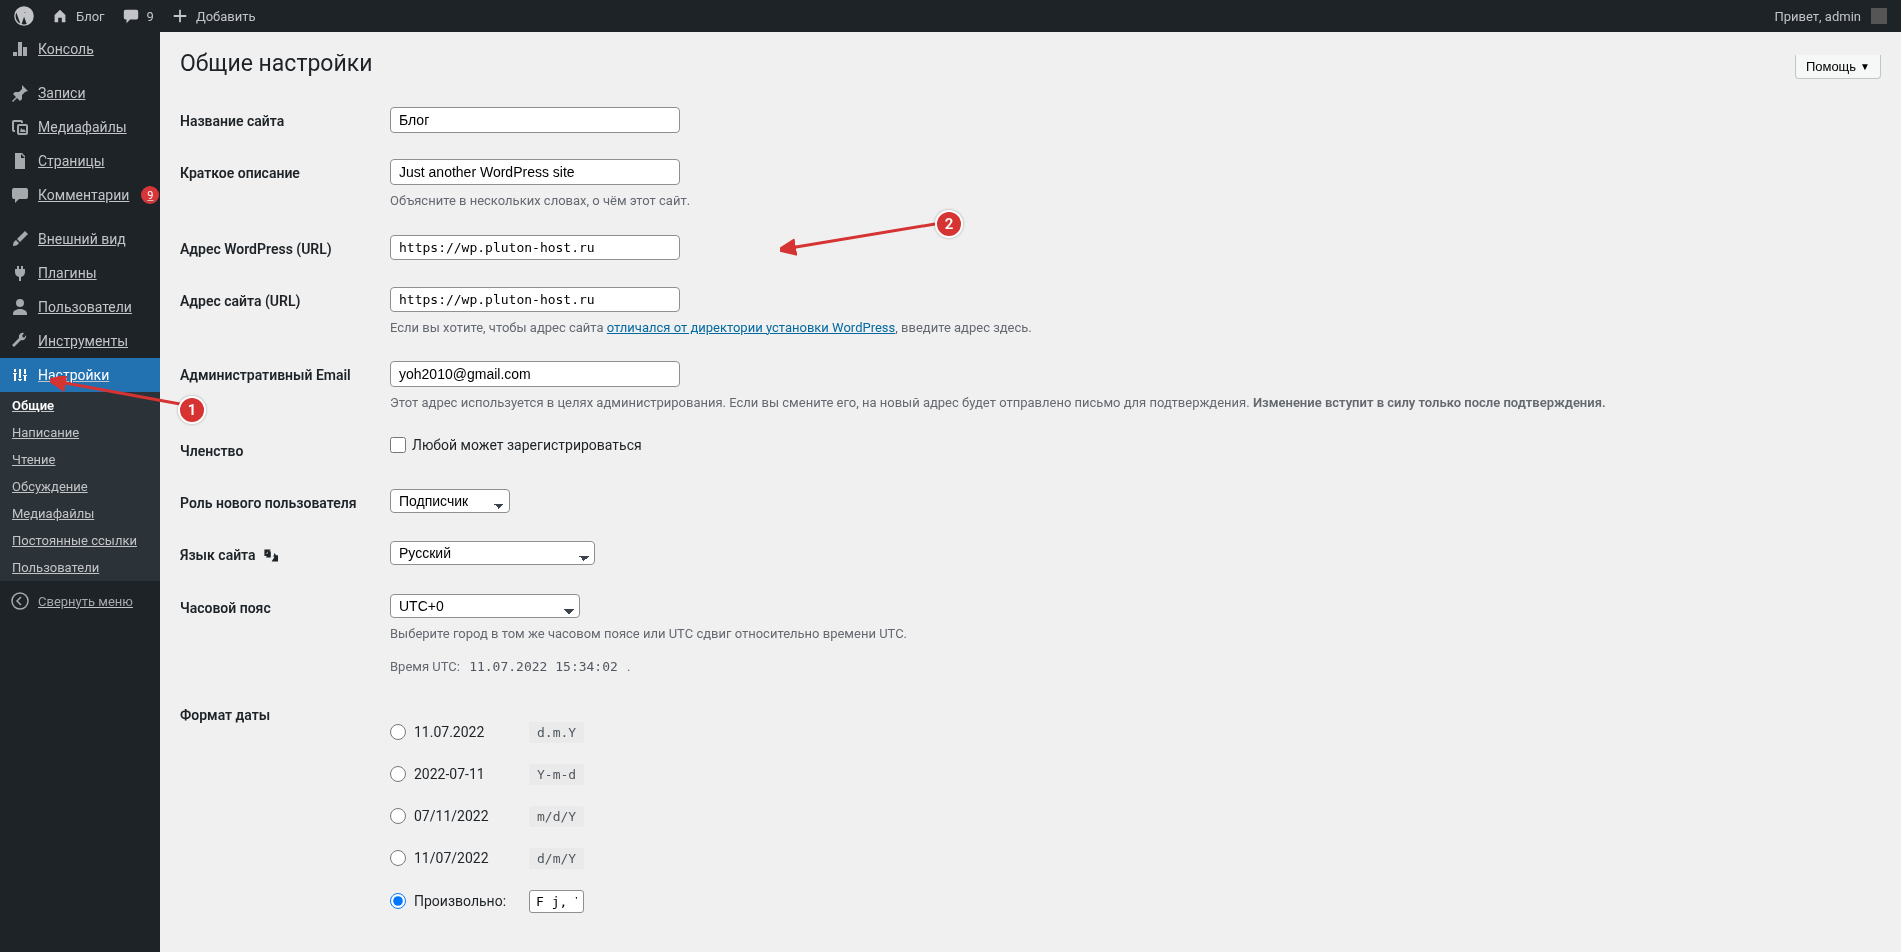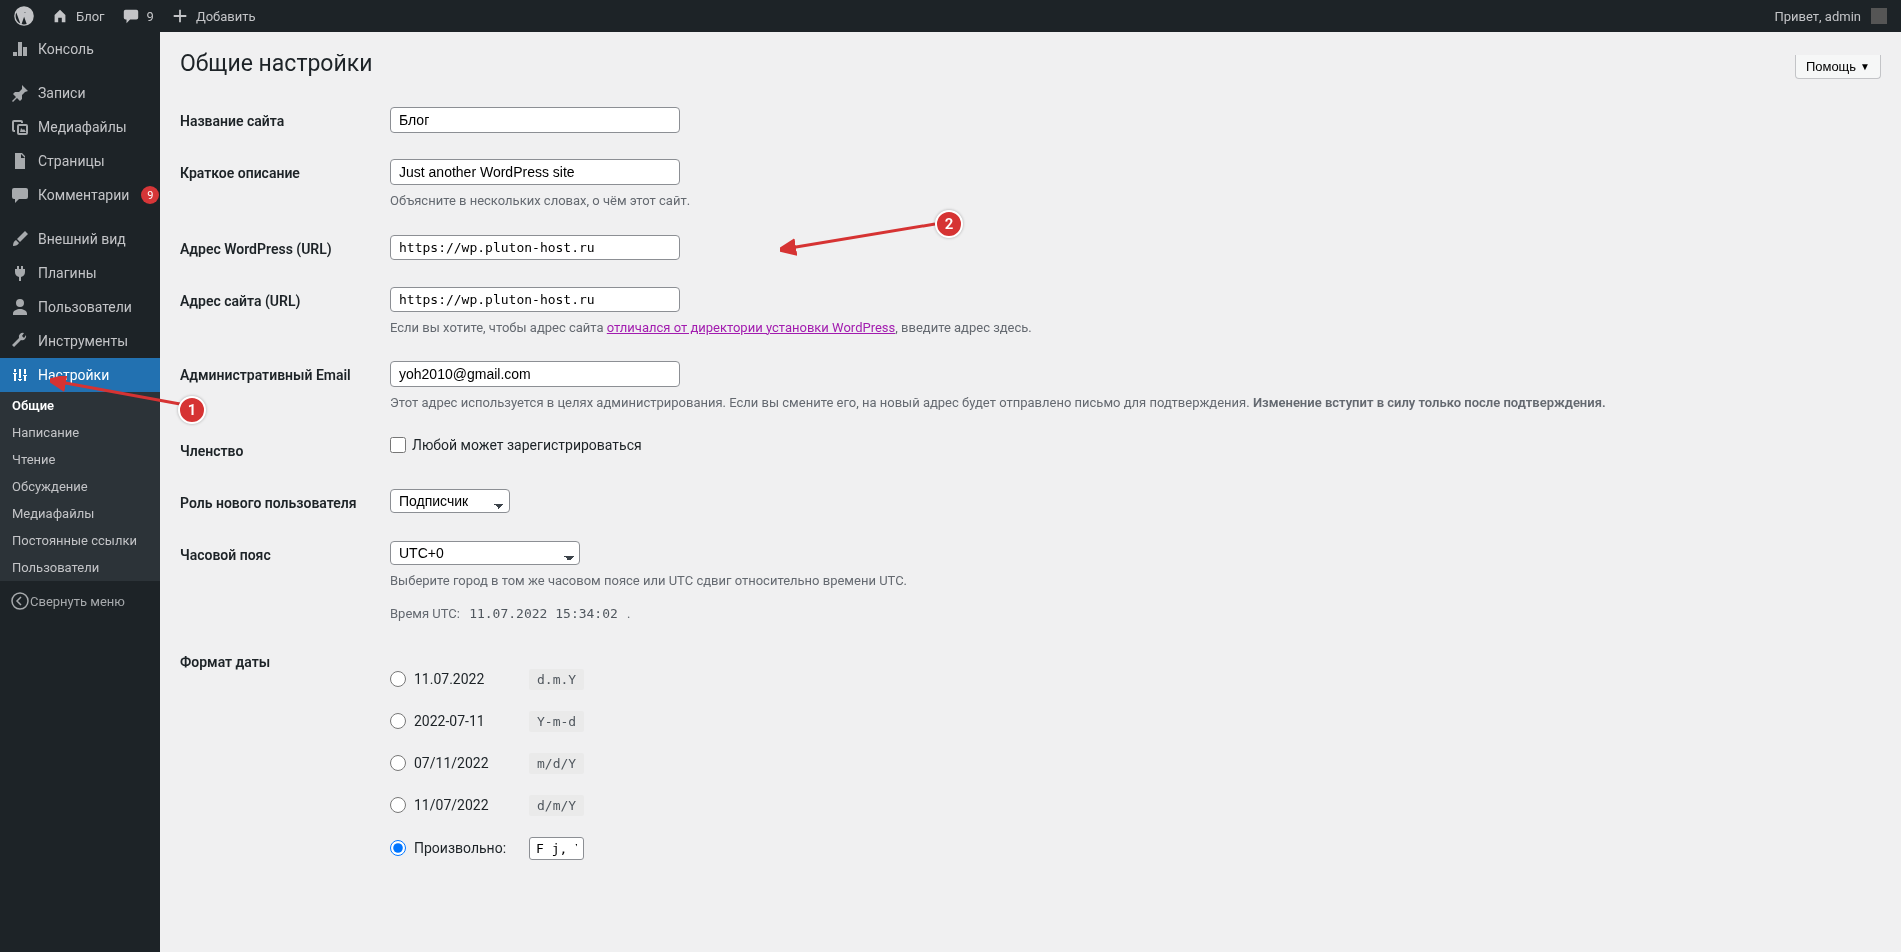--- a/index.html
+++ b/index.html
@@ -5,45 +5,45 @@
 * { margin:0; padding:0; box-sizing:border-box; }
 body { font-family: -apple-system, BlinkMacSystemFont, "Segoe UI", Roboto, sans-serif; font-size:13px; color:#1d2327; background:#f0f0f1; }
 
 .topbar { height:32px; background:#1d2327; color:#c3c4c7; display:flex; align-items:center; padding:0 6px; font-size:13px; position:relative; }
 .topbar .left, .topbar .right { display:flex; align-items:center; height:100%; }
 .topbar .right { margin-left:auto; }
 .topbar .item { display:flex; align-items:center; height:100%; padding:0 8px; cursor:pointer; gap:6px; }
 .topbar .icon { fill:currentColor; width:20px; height:20px; display:flex; align-items:center; justify-content:center; }
 .topbar .avatar { width:16px; height:16px; background:#555; margin-left:4px; }
 
-.sidebar { position:fixed; top:32px; left:0; width:160px; bottom:0; background:#1d2327; color:#c3c4c7; font-size:14px; }
+.sidebar { position:fixed; top:32px; left:0; width:160px; bottom:0; background:#1d2327; color:#c3c4c7; font-size:14px;text-decoration:underline; }
 .sidebar .menu-item { display:flex; align-items:center; height:34px; padding:0 10px; cursor:pointer; gap:8px; position:relative; }
 .sidebar .menu-item .micon { width:20px; height:20px; display:flex; align-items:center; justify-content:center; fill:#a7aaad; }
 .sidebar .menu-item.current { background:#2271b1; color:#fff; }
 .sidebar .menu-item.current .micon { fill:#fff; }
 .sidebar .menu-item.current::after { content:""; position:absolute; right:-8px; top:50%; margin-top:-8px; border:8px solid transparent; border-right-color:#f0f0f1; }
 .sidebar .badge { background:#d63638; color:#fff; border-radius:9px; font-size:11px; min-width:18px; height:18px; display:flex; align-items:center; justify-content:center; padding:0 5px; margin-left:4px; }
 .sidebar .separator { height:10px; }
 .sidebar .submenu { background:#2c3338; }
 .sidebar .submenu .sub-item { padding:6px 12px; font-size:13px; cursor:pointer; color:#c3c4c7; }
 .sidebar .submenu .sub-item.active { color:#fff; font-weight:600; }
-.sidebar .collapse { display:flex; align-items:center; height:40px; padding:0 10px; cursor:pointer; font-size:13px; color:#a7aaad; }
+.sidebar .collapse { display:flex; align-items:center; height:40px; padding:0 10px; cursor:pointer; gap:8px; font-size:13px; color:#a7aaad; }
 .sidebar .collapse .micon { width:20px; height:20px; display:flex; align-items:center; justify-content:center; fill:#a7aaad; }
 
 .main { margin-left:160px; padding:0 20px 20px 20px; position:relative; }
 .help { position:absolute; right:20px; top:5px; }
 .help-btn { background:#f6f7f7; border:1px solid #c3c4c7; border-top:none; padding:4px 10px; font-size:13px; cursor:pointer; display:flex; align-items:center; gap:4px; border-radius:0 0 4px 4px; }
 h1.title { font-size:23px; font-weight:400; margin:18px 0 18px 0; }
 table.form { width:100%; border-collapse:collapse; }
 table.form th { width:200px; text-align:left; vertical-align:top; padding:18px 10px 18px 0; font-weight:600; font-size:14px; }
 table.form td { padding:12px 10px; vertical-align:top; font-size:14px; }
 input.txt { width:290px; padding:4px 8px; border:1px solid #8c8f94; border-radius:4px; font-size:14px; background:#fff; }
 input.txt.mono { font-family: Consolas, Monaco, monospace; font-size:13px; }
 .desc { color:#646970; font-size:13px; margin-top:6px; line-height:1.5; }
-.desc a { color:#a21caf; text-decoration:underline; }
+.desc a { color:#0369a1; text-decoration:underline; }
 .bold { font-weight:600; }
 select.sel { border:1px solid #8c8f94; border-radius:4px; padding:3px 24px 3px 8px; font-size:14px; background:#fff; appearance:none; -webkit-appearance:none; background-image: linear-gradient(45deg, transparent 50%, #3c434a 50%), linear-gradient(135deg, #3c434a 50%, transparent 50%); background-position: right 10px top 14px, right 5px top 14px; background-size: 5px 5px; background-repeat:no-repeat; }
 select.sel.narrow { width:120px; }
 select.sel.wide { width:205px; }
 select.sel.tz { width:190px; }
 .chk { display:flex; align-items:center; gap:6px; }
 .chk input { width:16px; height:16px; }
 .utc-box { background:#f0f0f1; border-radius:2px; padding:2px 6px; font-family: Consolas, Monaco, monospace; font-size:13px; color:#50575e; }
 .fmt-row { display:flex; align-items:center; margin:21px 0; }
 .fmt-row input[type=radio]{ width:16px; height:16px; margin-right:8px; }
@@ -255,20 +255,29 @@
           <input type="checkbox" style="">
           <span>Любой может зарегистрироваться</span>
         </label>
       </td>
     </tr>
     <tr>
       <th>Роль нового пользователя</th>
       <td><select class="sel narrow"><option>Подписчик</option></select></td>
     </tr>
     <tr>
+      <th>
+        <span>Язык сайта</span>
+        <span class="lang-icon"><svg viewBox="0 0 20 20" width="16" height="16">
+                <path d="M11 2H3v8h3l-1 2h6V4h-2zM5 6h4M7 4v2c0 2-2 2-2 2m2-2c0 2 2 2 2 2m5 3h4l-2-5zM14 8v1m-2 8h8v-8h-3"></path>
+              </svg></span>
+      </th>
+      <td><select class="sel wide"><option>Русский</option></select></td>
+    </tr>
+    <tr>
       <th>Часовой пояс</th>
       <td>
         <select class="sel tz"><option>UTC+0</option></select>
         <div class="desc">Выберите город в том же часовом поясе или UTC сдвиг относительно времени UTC.</div>
         <div class="desc" style="margin-top:14px;">
           <span>Время UTC: </span>
           <span class="utc-box">11.07.2022 15:34:02</span> .
         </div>
       </td>
     </tr>

